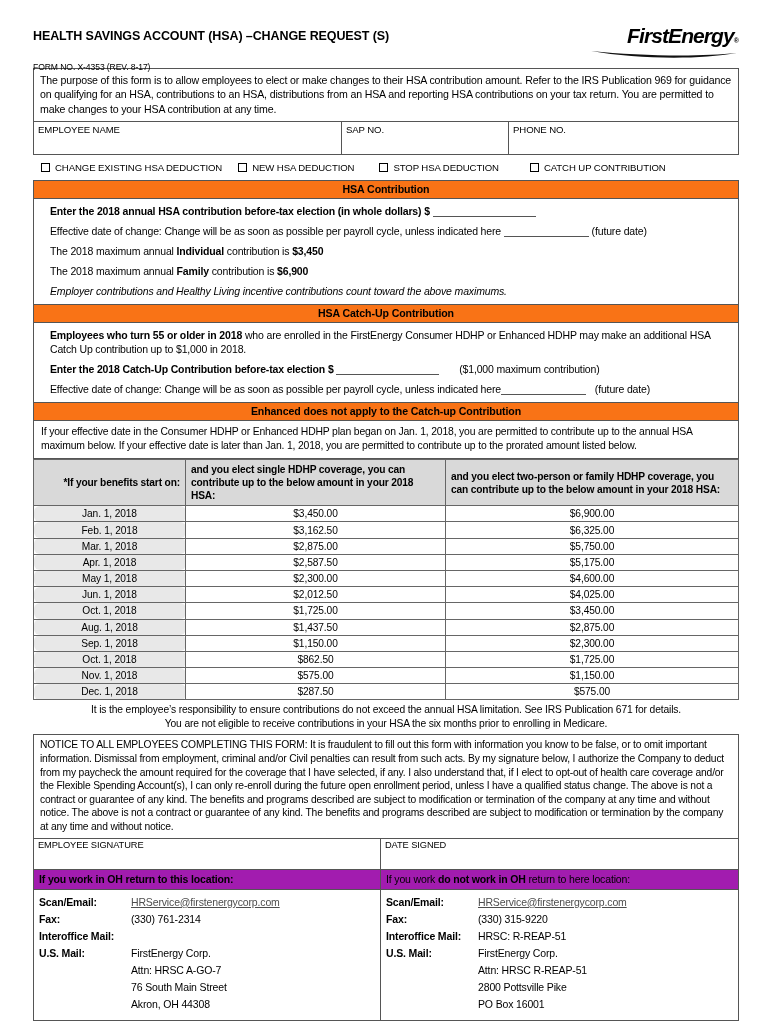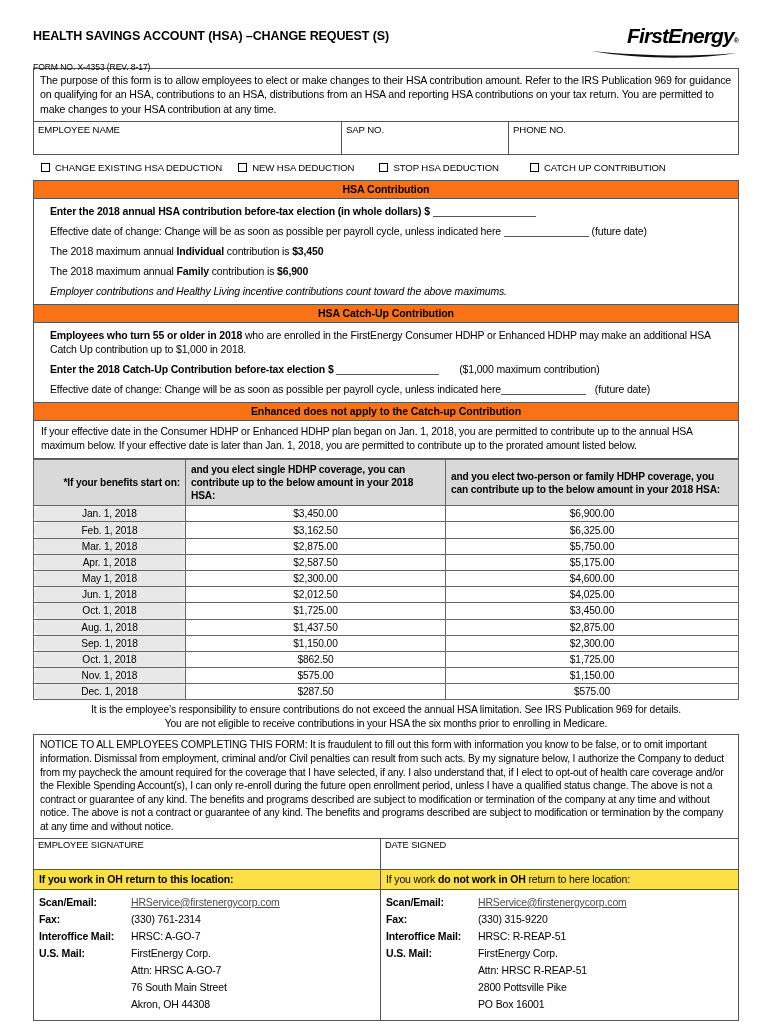--- a/index.html
+++ b/index.html
@@ -208,21 +208,21 @@
   .sigrow > div {
     font-size: 9.3px;
     padding: 1px 13px 0 4px;
     letter-spacing: -0.1px;
     box-sizing: border-box;
   }
   .sig-emp { width: 347px; border-right: 1.3px solid #555; }
   .sig-date { flex: 1; }
 
   
-  .retbar { display: flex; background: #fde047; }
+  .retbar { display: flex; background: #a21caf; }
   .retbar > div {
     font-size: 10.5px;
     font-weight: bold;
     padding: 3px 0 4px 5px;
     letter-spacing: -0.15px;
     box-sizing: border-box;
   }
   .rb-l { width: 347px; border-right: 1.3px solid #555; }
   .rb-r { flex: 1; }
   .rb-r .norm { font-weight: normal; }
@@ -409,21 +409,21 @@
         </tr>
         <tr>
           <td class="c-month">Dec. 1, 2018</td>
           <td>$287.50</td>
           <td>$575.00</td>
         </tr>
       </tbody>
   </table>
 
   <div class="footnote">
-    <div>It is the employee’s responsibility to ensure contributions do not exceed the annual HSA limitation.  See IRS Publication 969 for details.</div>
+    <div>It is the employee’s responsibility to ensure contributions do not exceed the annual HSA limitation.  See IRS Publication 671 for details.</div>
     <div>You are not eligible to receive contributions in your HSA the six months prior to enrolling in Medicare.</div>
   </div>
 
   <div class="box notice">NOTICE TO ALL EMPLOYEES COMPLETING THIS FORM:  It is fraudulent to fill out this form with information you know to be false, or to omit important information.  Dismissal from employment, criminal and/or Civil penalties can result from such acts.  By my signature below, I authorize the Company to deduct from my paycheck the amount required for the coverage that I have selected, if any.  I also understand that, if I elect to opt-out of health care coverage and/or the Flexible Spending Account(s), I can only re-enroll during the future open enrollment period, unless I have a qualified status change.  The above is not a contract or guarantee of any kind.  The benefits and programs described are subject to modification or termination of the company at any time and without notice.  The above is not a contract or guarantee of any kind.  The benefits and programs described are subject to modification or termination by the company at any time and without notice.</div>
 
   <div class="box sigrow">
     <div class="sig-emp">
       <span>EMPLOYEE SIGNATURE</span>
     </div>
     <div class="sig-date">
@@ -443,21 +443,20 @@
         <div class="rline">
           <span class="rlabel">Scan/Email:</span>
           <span class="rval"><span class="email">HRService@firstenergycorp.com</span></span>
         </div>
         <div class="rline">
           <span class="rlabel">Fax:</span>
           <span class="rval">(330) 761-2314</span>
         </div>
         <div class="rline">
           <span class="rlabel">Interoffice Mail:</span>
-          <span class="rval">HRSC:  A-GO-7</span>
         </div>
         <div class="rline">
           <span class="rlabel">U.S. Mail:</span>
           <span class="rval">FirstEnergy Corp.</span>
         </div>
         <div class="addr-cont">Attn:  HRSC  A-GO-7</div>
         <div class="addr-cont">76 South Main Street</div>
         <div class="addr-cont">Akron, OH  44308</div>
       </div>
     </div>

